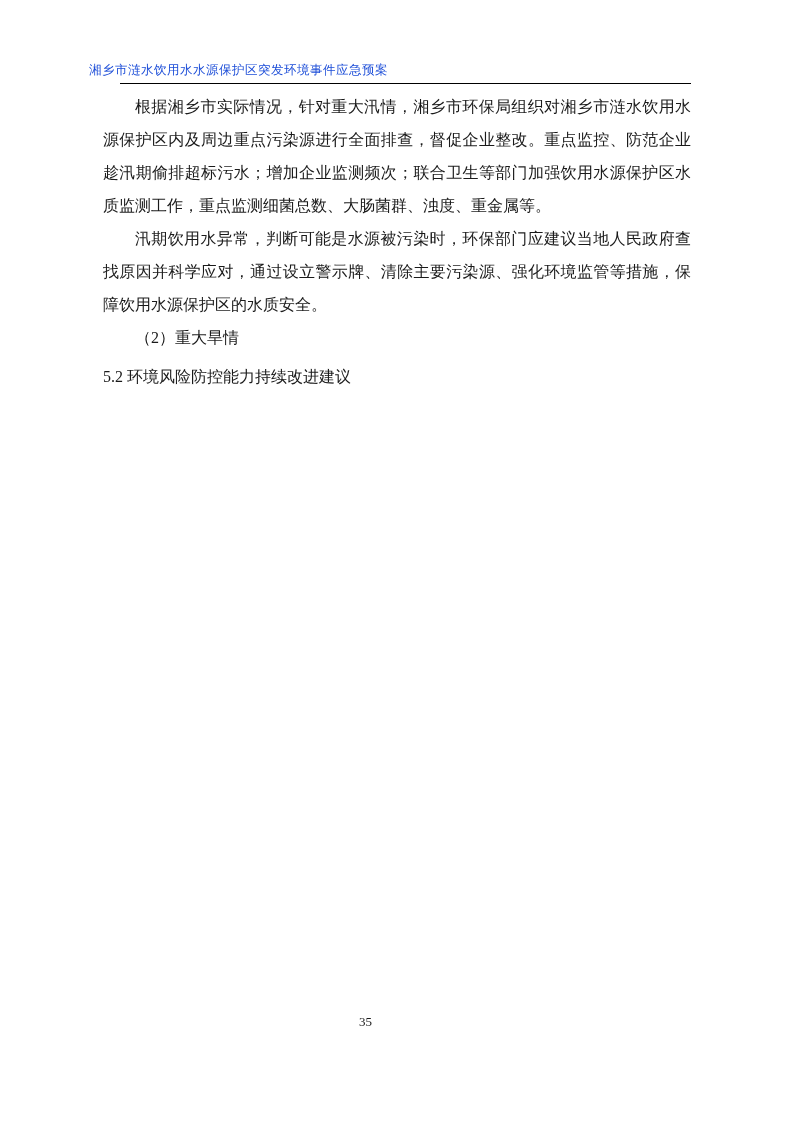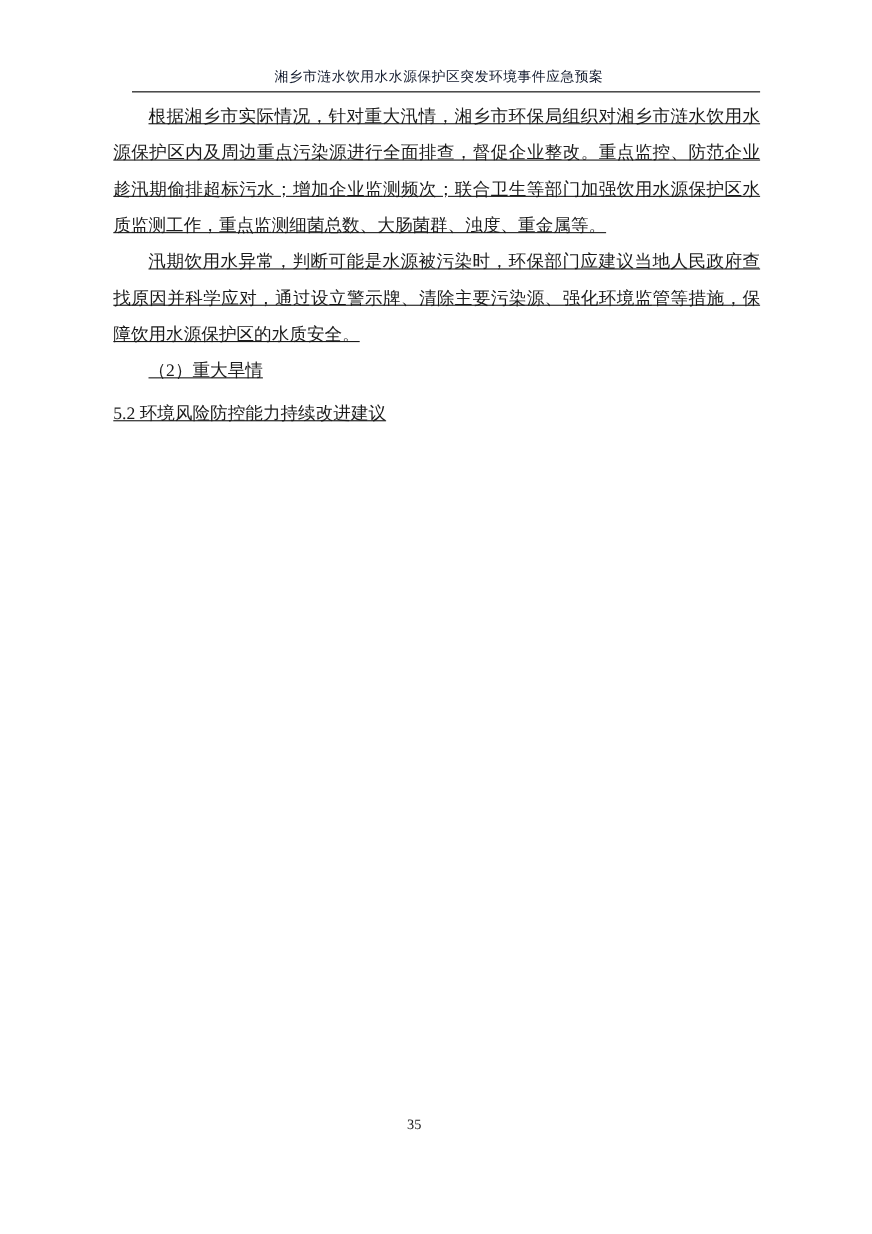--- a/index.html
+++ b/index.html
@@ -12,45 +12,44 @@
     width: 793px;
     height: 1122px;
     background: #ffffff;
     font-family: "Liberation Serif", "DejaVu Serif", serif;
     color: #1a1a1a;
     overflow: hidden;
   }
   .page-header {
     position: absolute;
     top: 62px;
-    left: 105px;
+    left: 89px;
     width: 588px;
-    text-align: center;
+    text-align: left;
     font-size: 12.5px;
     letter-spacing: 0.5px;
-    color: #0f172a;
+    color: #1d4ed8;
     white-space: nowrap;
   }
   .header-rule {
     position: absolute;
     top: 83px;
     left: 120px;
     width: 571px;
     height: 1px;
     background: #000000;
   }
   .doc-body {
     position: absolute;
     top: 90px;
     left: 103px;
     width: 588px;
     font-size: 16px;
     line-height: 33px;
     text-align: justify;
-    text-decoration: underline;
   }
   .doc-body p {
     margin: 0;
     padding: 0;
   }
   .para {
     text-indent: 2em;
   }
   .subheading {
     text-indent: 2em;
@@ -61,21 +60,21 @@
     text-align: left;
     margin-top: 6px !important;
     margin-bottom: 5px !important;
     font-weight: normal;
     font-size: 16px;
     line-height: 33px;
   }
   .page-footer {
     position: absolute;
     top: 1014px;
-    left: 11px;
+    left: 0;
     width: 731px;
     text-align: center;
     font-size: 13px;
     color: #1a1a1a;
   }
 </style>
 </head>
 <body>
 
 <div class="page">

